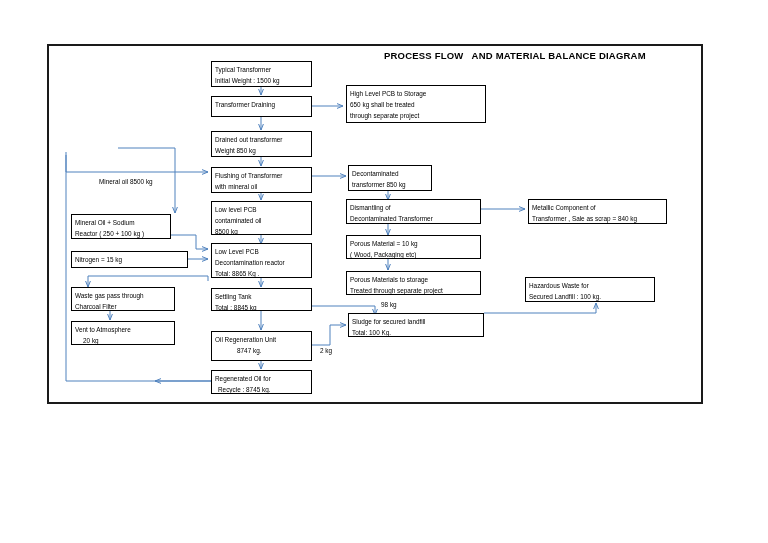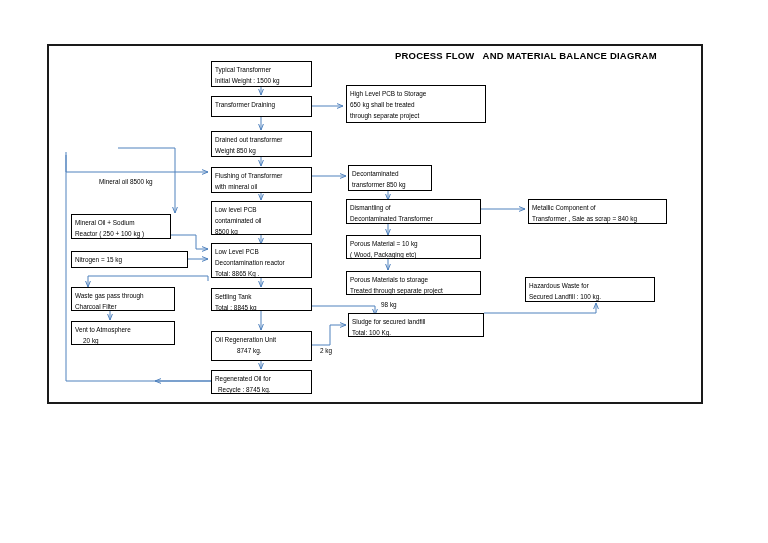--- a/index.html
+++ b/index.html
@@ -27,21 +27,21 @@
     left: 47px;
     top: 44px;
     width: 656px;
     height: 360px;
     border: 2px solid #1a1a1a;
     box-sizing: border-box;
     background: #ffffff;
   }
   #title {
     position: absolute;
-    left: 395px;
+    left: 384px;
     top: 50px;
     font-size: 9.5px;
     font-weight: bold;
     color: #000000;
     letter-spacing: 0.2px;
     white-space: pre;
   }
   .node {
     position: absolute;
     box-sizing: border-box;

